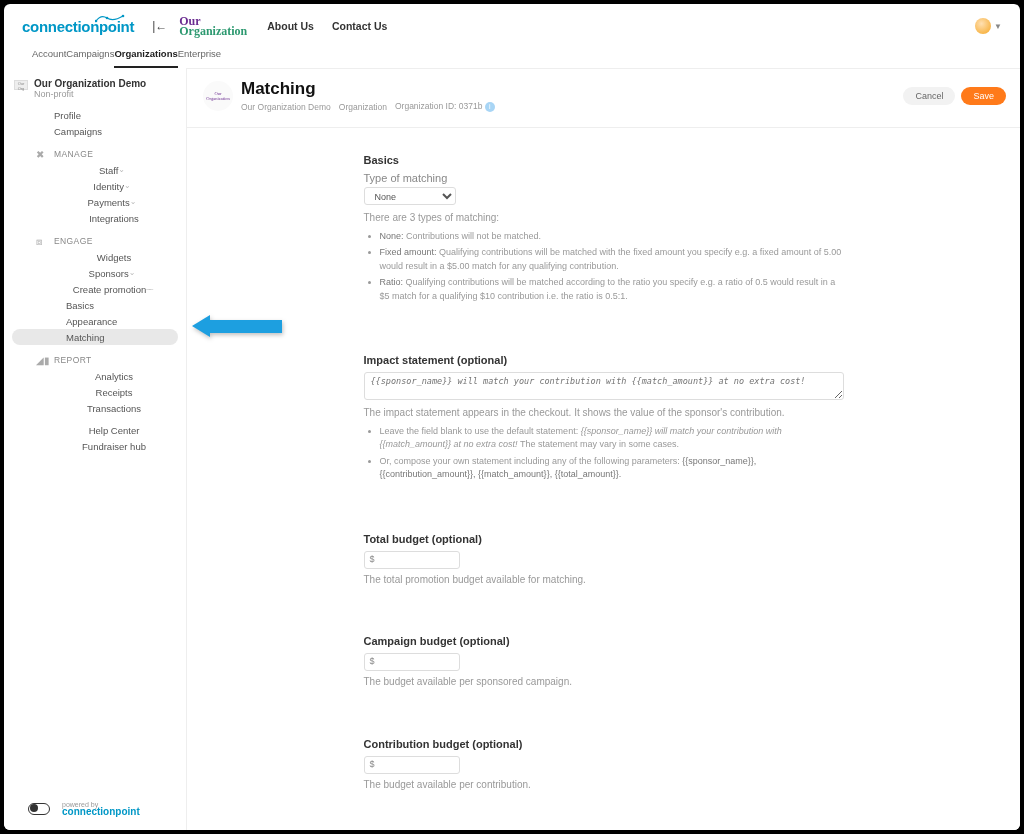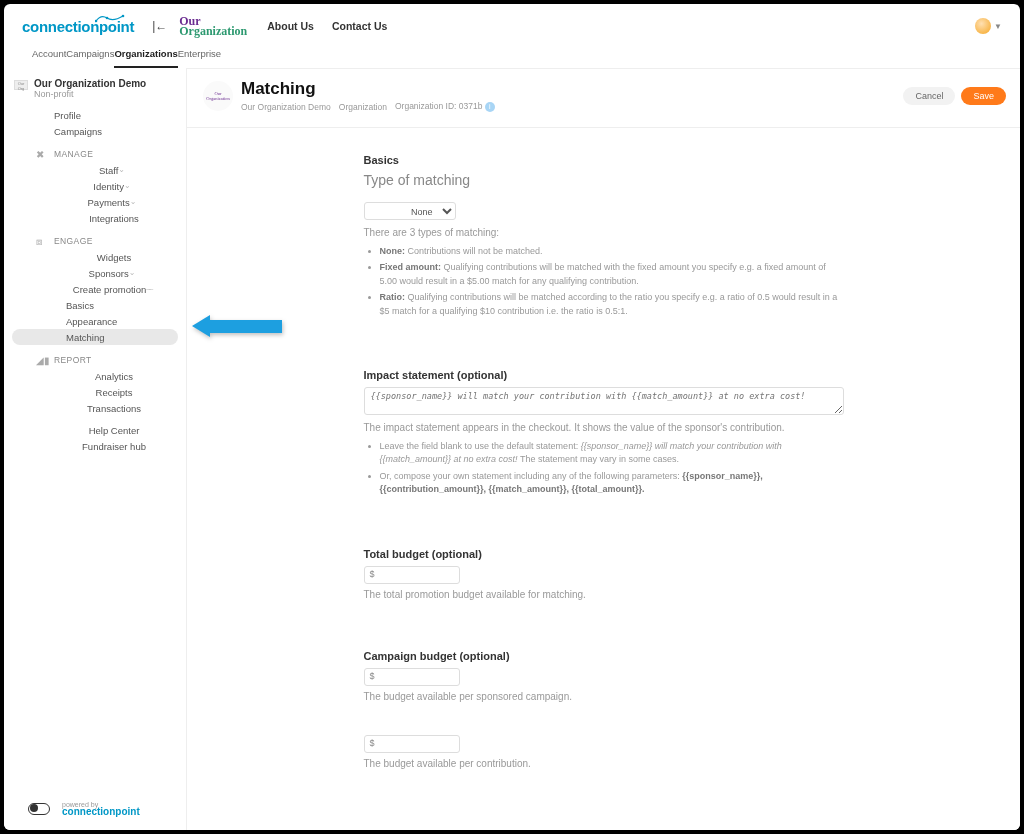--- a/index.html
+++ b/index.html
@@ -43,30 +43,30 @@
   .crumbs { font-size:8.5px; color:#999; display:flex; gap:8px; align-items:center;}
   .crumbs .info { display:inline-block; width:10px; height:10px; border-radius:50%; background:#a8d5f5; color:#fff; font-size:7px; text-align:center; line-height:10px;}
   .head-actions { position:absolute; right:14px; top:18px; display:flex; gap:6px;}
   .btn { padding: 4px 12px; border-radius:10px; font-size:9px; cursor:pointer; border:none;}
   .btn-cancel { background:#f2f2f2; color:#666;}
   .btn-save { background:#ff7a1a; color:#fff;}
   
   .form { max-width: 480px; margin: 12px auto 0 auto; padding: 10px 0 40px 0; }
   .sect { font-size:11px; color:#333; font-weight:600; margin-top: 18px; margin-bottom: 6px;}
   .sect.first { margin-top: 4px;}
-  .lbl { font-size:14px; color:#888; margin-bottom:14px;}
+  .lbl { font-size:11px; color:#888; margin-bottom:3px;}
   .sel, .inp, .ta { border:1px solid #ddd; border-radius:3px; padding:3px 6px; font-size:9px; color:#555; background:#fff;}
-  .sel { width: 92px; height:18px;text-align:right;}
+  .sel { width: 92px; height:18px;}
   .inp { width: 96px; height:18px;}
   .ta { width: 100%; height:28px; resize:vertical; font-style:italic; color:#bbb; font-size:8.5px;}
   .help { font-size:10px; color:#999; margin-top:6px; line-height:1.45;}
   .help.tight { margin-top:4px;}
   ul.bul { list-style: disc; padding-left: 16px; margin-top:4px;}
   ul.bul li { font-size:9px; color:#999; line-height:1.5; margin-bottom:3px;}
-  ul.bul li b { color:#777; font-weight:700;}
+  ul.bul li b { color:#777; font-weight:400;}
   ul.bul li i { color:#999;}
   .sect-gap { height: 30px; }
   .dollarbox { position: relative; display:inline-block;}
   .dollarbox .doll { position:absolute; left:6px; top:3px; color:#888; font-size:9px;}
   .dollarbox .inp { padding-left:14px;}
   
   .bottomleft { position:absolute; left:24px; bottom:14px; display:flex; align-items:center; gap:12px;}
   .toggle { width:22px; height:12px; border:1.5px solid #333; border-radius:8px; position:relative;}
   .toggle::before { content:''; position:absolute; left:1px; top:0.5px; width:8px; height:8px; border-radius:50%; background:#333;}
   .powered { font-size:7px; color:#999; line-height:7px;}
@@ -221,20 +221,21 @@
         <div class="sect">Total budget (optional)</div>
         <span class="dollarbox"><span class="doll">$</span><input class="inp" style=""></span>
         <div class="help tight">The total promotion budget available for matching.</div>
 
         <div class="sect-gap"></div>
         <div class="sect">Campaign budget (optional)</div>
         <span class="dollarbox"><span class="doll">$</span><input class="inp" style=""></span>
         <div class="help tight">The budget available per sponsored campaign.</div>
 
         <div class="sect-gap"></div>
+        <div class="sect">Contribution budget (optional)</div>
         <span class="dollarbox"><span class="doll">$</span><input class="inp" style=""></span>
         <div class="help tight">The budget available per contribution.</div>
 
         <div class="sect-gap"></div>
         
         
         
       </div>
 
     </div>

